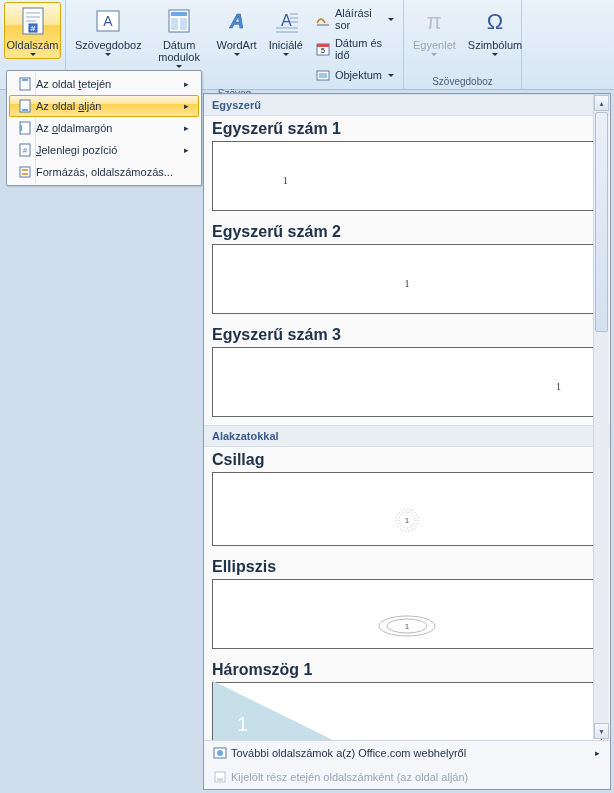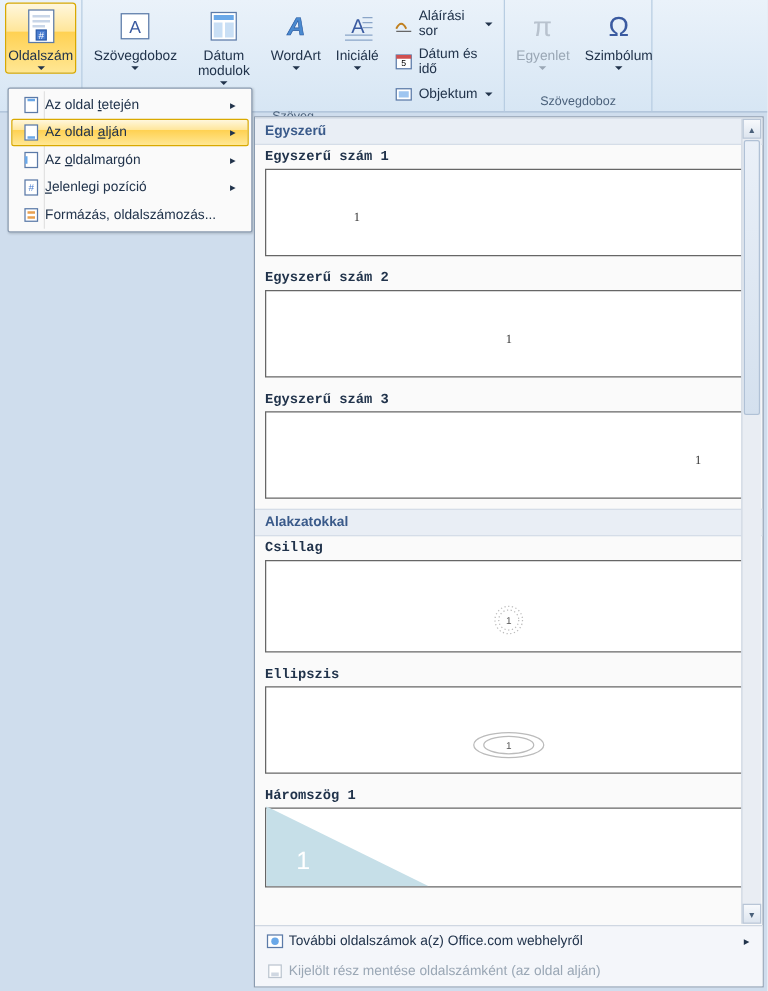--- a/index.html
+++ b/index.html
@@ -28,21 +28,21 @@
   .dd-item .dd-arrow { width: 14px; font-size: 9px; color: #21334b; }
   .dd-item.highlight { background: linear-gradient(#fff7dd, #ffe69a 40%, #ffd152 41%, #ffe794); border: 1px solid #d9a900; }
   .dd-sep-strip { position: absolute; left: 28px; top: 2px; bottom: 2px; width: 1px; background: #e2e2e2; }
   .underline-accel { text-decoration: underline; }
 
   
   .gallery { position: absolute; left: 203px; top: 93px; right: 3px; bottom: 3px; background: #fafafa; border: 1px solid #8a9bb0; display: flex; flex-direction: column; }
   .gallery-scroll { flex: 1; overflow-y: auto; }
   .gal-section-header { background: #e9eef5; color: #3a5a8a; font-size: 11px; font-weight: bold; padding: 4px 8px; border-top: 1px solid #d5dde8; border-bottom: 1px solid #d5dde8; }
   .gal-item { padding: 4px 8px 8px 8px; }
-  .gal-item-title { font-size: 11px; font-weight: bold; color: #21334b; margin-bottom: 3px; font-family: Liberation Mono, monospace; }
+  .gal-item-title { font-size: 16px; font-weight: bold; color: #21334b; margin-bottom: 3px; }
   .gal-preview { width: 100%; height: 70px; background: #fff; border: 1px solid #666; position: relative; }
   .gal-preview.large { height: 74px; }
   .gal-num { position: absolute; font-size: 10px; color: #333; font-family: "Times New Roman", serif; }
   .gal-footer { border-top: 1px solid #cfd7e2; background: #f4f6fa; }
   .gal-footer .dd-item { height: 24px; }
 
   
   .scrollbar { position: absolute; right: 1px; top: 1px; bottom: 50px; width: 16px; background: #e9edf3; border-left: 1px solid #d0d8e2; }
   .scroll-btn { height: 16px; background: linear-gradient(#f7f9fc, #dde5ef); border: 1px solid #b8c5d6; display: flex; align-items: center; justify-content: center; font-size: 8px; color: #4a607a; }
   .scroll-thumb { position: absolute; left: 1px; right: 1px; top: 17px; height: 220px; background: linear-gradient(#eaf0f8, #d4e0ee); border: 1px solid #b0c1d6; border-radius: 2px; }
@@ -313,16 +313,16 @@
       <span class="dd-text">További oldalszámok a(z) Office.com webhelyről</span>
       <span class="dd-arrow">▸</span>
     </div>
     <div class="dd-item disabled">
       <span class="dd-icon">
           <svg width="16" height="16">
             <rect x="3" y="3" width="10" height="10" fill="#fff" stroke="#bcc5d0"></rect>
             <rect x="5" y="9" width="6" height="3" fill="#d0d8e2"></rect>
           </svg>
         </span>
-      <span class="dd-text">Kijelölt rész mentése oldalszámként (az oldal alján)</span>
+      <span class="dd-text">Kijelölt rész etején oldalszámként (az oldal alján)</span>
     </div>
   </div>
 </div>
 
 </body></html>

